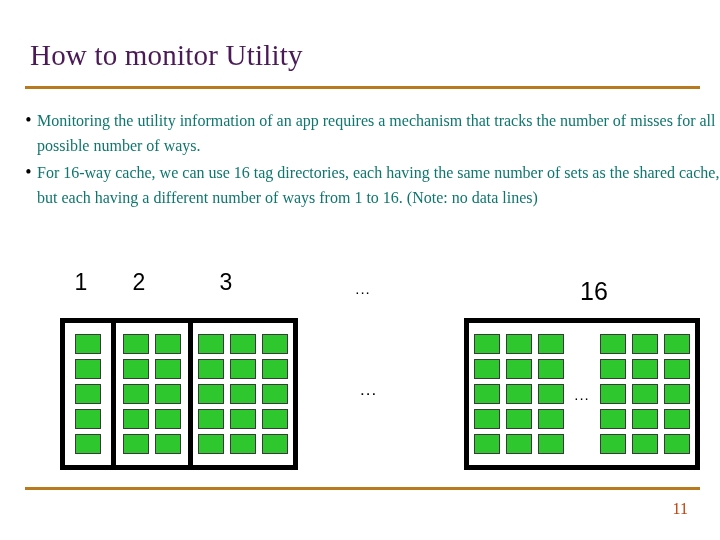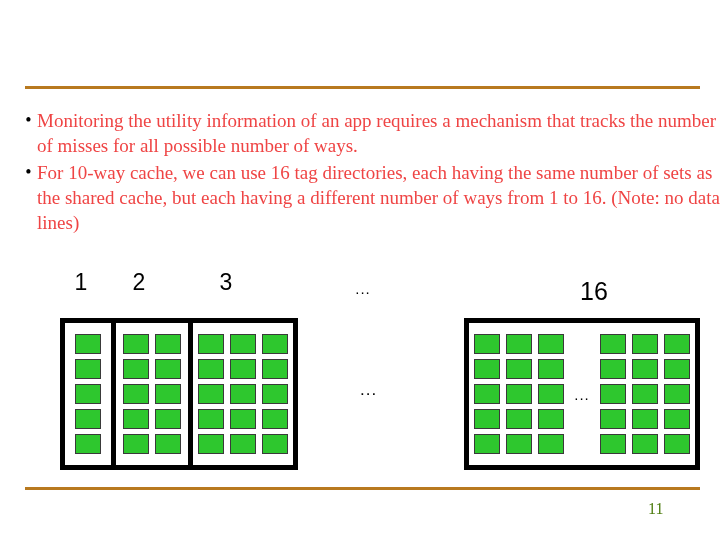--- a/index.html
+++ b/index.html
@@ -57,23 +57,23 @@
     flex: 0 0 17px;
     font-family: "Liberation Serif", serif;
     font-size: 18px;
     line-height: 25px;
     color: #000000;
     text-align: center;
   }
   .bullet-text {
     flex: 1;
     font-family: "Liberation Serif", serif;
-    font-size: 19px;
+    font-size: 16px;
     line-height: 25px;
-    color: #ef4444;
+    color: #0f766e;
   }
 
   
   #diagram {
     position: absolute;
     left: 0;
     top: 0;
     width: 720px;
     height: 540px;
     pointer-events: none;
@@ -148,42 +148,43 @@
     color: #000000;
     letter-spacing: 1px;
   }
 
   
   #page-number {
     position: absolute;
     left: 648px;
     top: 500px;
     width: 40px;
-    text-align: left;
+    text-align: right;
     font-family: "Liberation Serif", serif;
     font-size: 16px;
-    color: #4d7c0f;
+    color: #c2410c;
   }
 </style>
 </head>
 <body>
 
 <div id="slide">
 
+  <div id="title">How to monitor Utility</div>
 
   <div class="rule" id="rule-top"></div>
 
   <div id="body">
     <div class="bullet-row">
       <span class="bullet-mark">•</span>
       <span class="bullet-text">Monitoring the utility information of an app requires a mechanism that tracks the number of misses for all possible number of ways.</span>
     </div>
     <div class="bullet-row">
       <span class="bullet-mark">•</span>
-      <span class="bullet-text">For 10-way cache, we can use 16 tag directories, each having the same number of sets as the shared cache, but each having a different number of ways from 1 to 16. (Note: no data lines)</span>
+      <span class="bullet-text">For 16-way cache, we can use 16 tag directories, each having the same number of sets as the shared cache, but each having a different number of ways from 1 to 16. (Note: no data lines)</span>
     </div>
   </div>
 
   <div id="diagram">
 
     <div class="dir-label" style="left:66px; top:271px; width:30px;">1</div>
     <div class="dir-label" style="left:124px; top:271px; width:30px;">2</div>
     <div class="dir-label" style="left:211px; top:271px; width:30px;">3</div>
     <div class="dir-label small" style="left:345px; top:277px; width:36px;">...</div>
     <div class="dir-label" style="left:572px; top:280px; width:44px; font-size:25px;">16</div>

